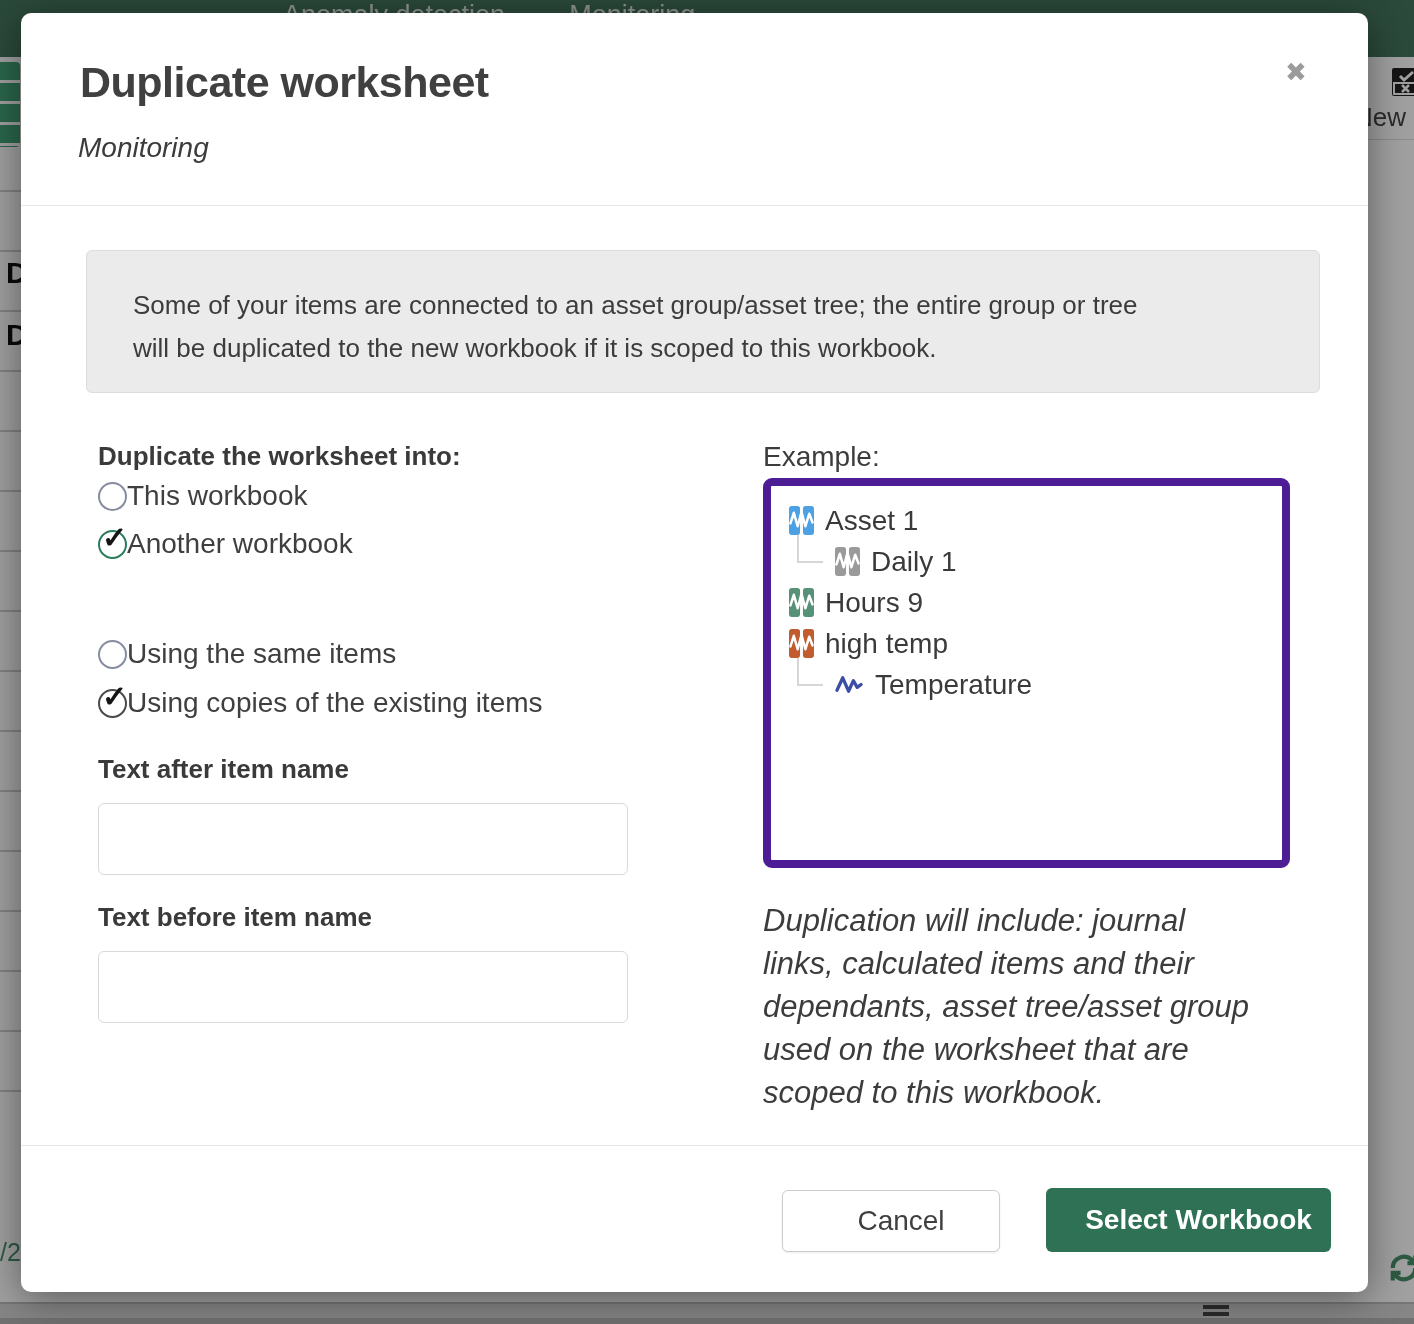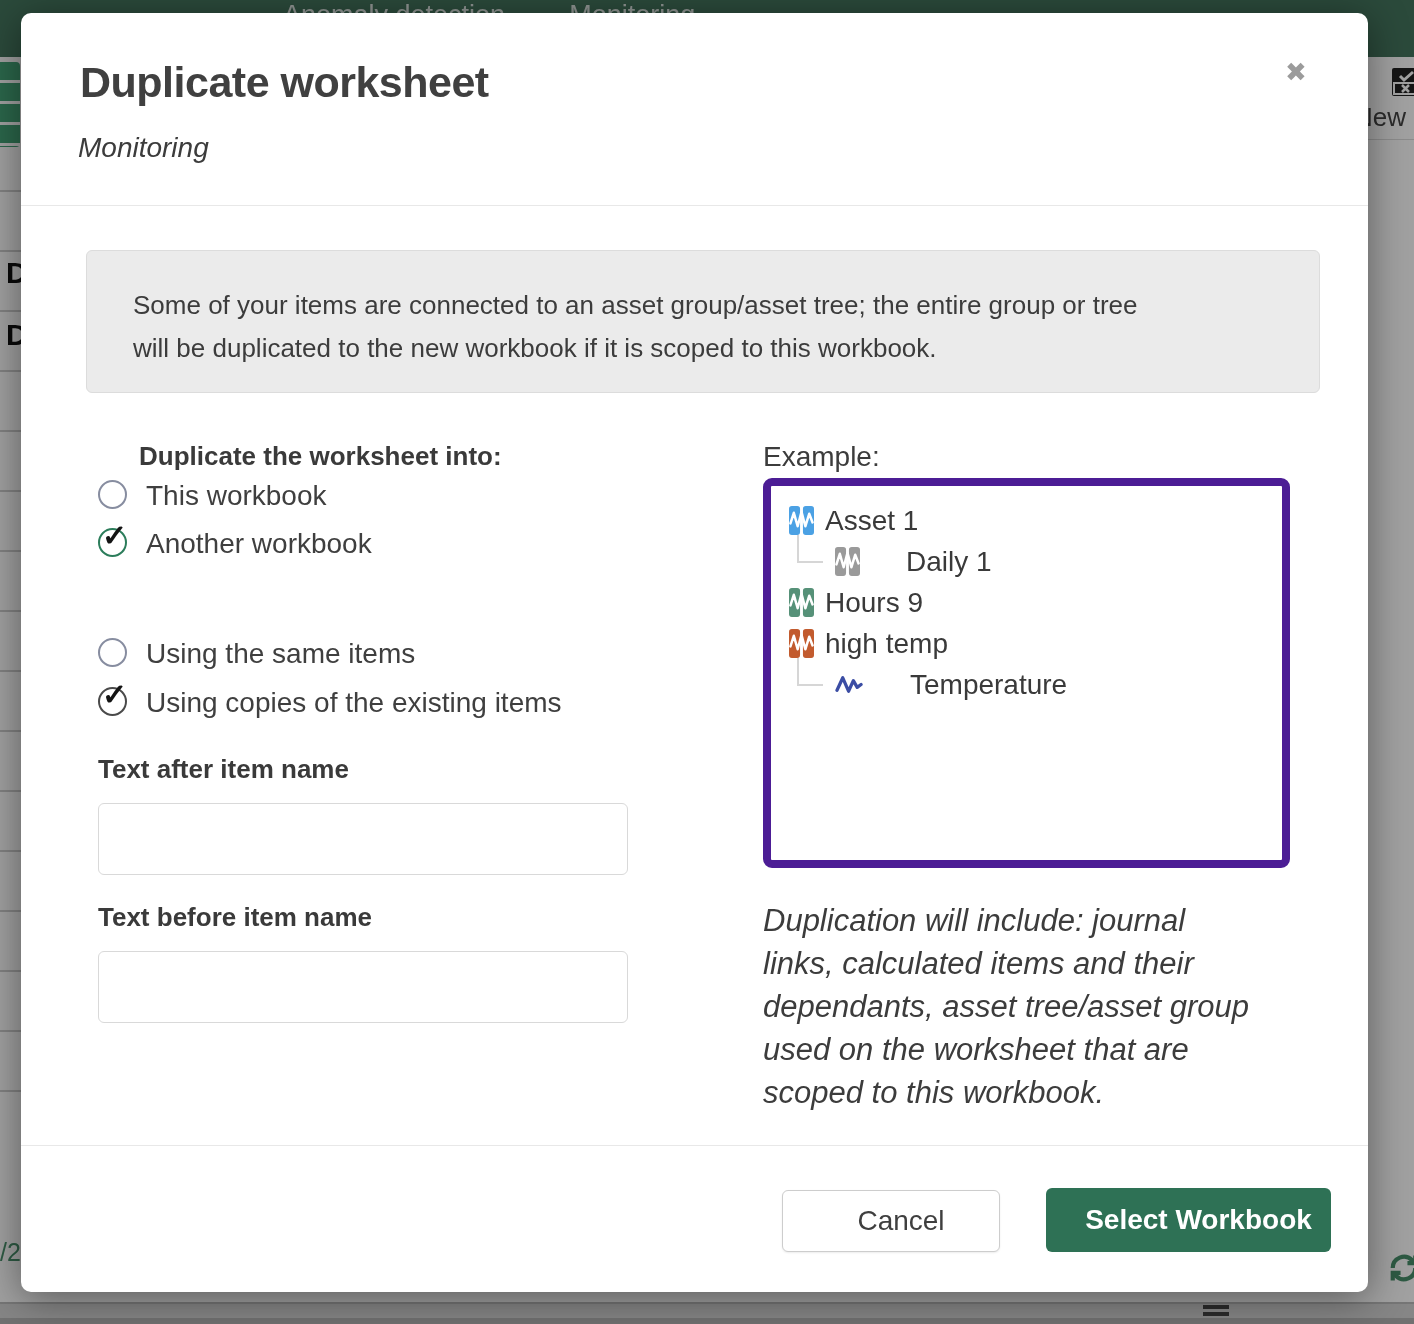--- a/index.html
+++ b/index.html
@@ -33,38 +33,38 @@
     border-radius:10px; box-shadow:0 6px 40px rgba(0,0,0,0.45); z-index:10; }
   .m-title { position:absolute; left:59px; top:45px; font-size:43px; font-weight:700; letter-spacing:-0.5px; color:#404040; }
   .m-sub { position:absolute; left:57px; top:119px; font-size:28px; font-style:italic; color:#3c3c3c; }
   .m-close { position:absolute; left:1260px; top:40px; font-size:26px; color:#9b9b9b; cursor:pointer; padding:4px; }
   .m-div { position:absolute; left:0; width:1347px; height:1px; background:#e8e8e8; }
   .m-div1 { top:192px; }
   .m-div2 { top:1132px; }
   .alert { position:absolute; left:65px; top:237px; width:1234px; height:143px; background:#ebebeb;
     border:1px solid #dcdcdc; border-radius:6px; padding:33px 46px; font-size:26px; line-height:43px; color:#3c3c3c; }
   .alert-inner { max-width:1046px; }
-  .sec-label { position:absolute; font-size:26px; font-weight:700; color:#3a3a3a; white-space:nowrap;margin-left:41px; }
-  .radio-row { position:absolute; display:flex; gap:19px; font-size:28px; color:#3f3f3f; white-space:nowrap; cursor:pointer; }
+  .sec-label { position:absolute; font-size:26px; font-weight:700; color:#3a3a3a; white-space:nowrap; }
+  .radio-row { position:absolute; display:flex; align-items:center; gap:0; font-size:28px; color:#3f3f3f; white-space:nowrap; cursor:pointer; }
   .radio { width:29px; height:29px; border-radius:50%; border:2px solid #878da0; position:relative; flex:0 0 auto; background:#fff; }
   .radio.checked-green { border-color:#2c7d5b; }
   .radio.checked-dark { border-color:#4a4a4a; }
   .radio .check { position:absolute; left:2px; top:-9px; font-size:30px; font-weight:700; color:#141414; line-height:1; }
   .help-badge { display:inline-flex; align-items:center; justify-content:center; width:33px; height:33px;
     border:3px solid #2d7a5c; border-radius:50%; color:#2d7a5c; font-size:20px; font-weight:700;
     margin-left:16px; vertical-align:-8px; cursor:pointer; }
   .field-label { position:absolute; font-size:26px; font-weight:700; color:#3a3a3a; }
   .text-input { position:absolute; width:530px; height:72px; border:1px solid #d9d9d9; border-radius:6px;
     font-size:26px; padding:0 16px; font-family:"Liberation Sans", sans-serif; color:#3c3c3c; outline:none; }
   .example-label { position:absolute; left:742px; top:428px; font-size:28px; color:#3c3c3c; }
   .example-box { position:absolute; left:742px; top:465px; width:527px; height:390px; background:#fff;
     border:8px solid #4c1d95; border-radius:9px; padding:14px 0 6px 18px; overflow:hidden; }
   .tree-row { display:flex; align-items:center; height:41px; font-size:28px; color:#3a3a3a; position:relative; white-space:nowrap; }
   .tree-row .tree-icon { display:inline-flex; margin-right:11px; }
-  .tree-row.indent { padding-left:46px;gap:35px; }
+  .tree-row.indent { padding-left:46px; }
   .elbow { position:absolute; left:8px; top:-6px; width:26px; height:28px;
     border-left:2px solid #d6d6d6; border-bottom:2px solid #d6d6d6; }
   .note { position:absolute; left:742px; top:886px; width:492px; font-size:31px; font-style:italic; line-height:43px; color:#3c3c3c; }
   .btn { position:absolute; display:flex; align-items:center; justify-content:center; font-size:28px;
     border-radius:6px; cursor:pointer; font-family:"Liberation Sans", sans-serif;padding-left:20px; }
   .btn-cancel { left:761px; top:1177px; width:218px; height:62px; background:#fff; border:1px solid #cdcdcd;
     color:#3f3f3f; box-shadow:0 1px 2px rgba(0,0,0,0.08); }
   .btn-primary { left:1025px; top:1175px; width:285px; height:64px; background:#2e7155; border:none;
     color:#fff; font-weight:600; }
 </style>

